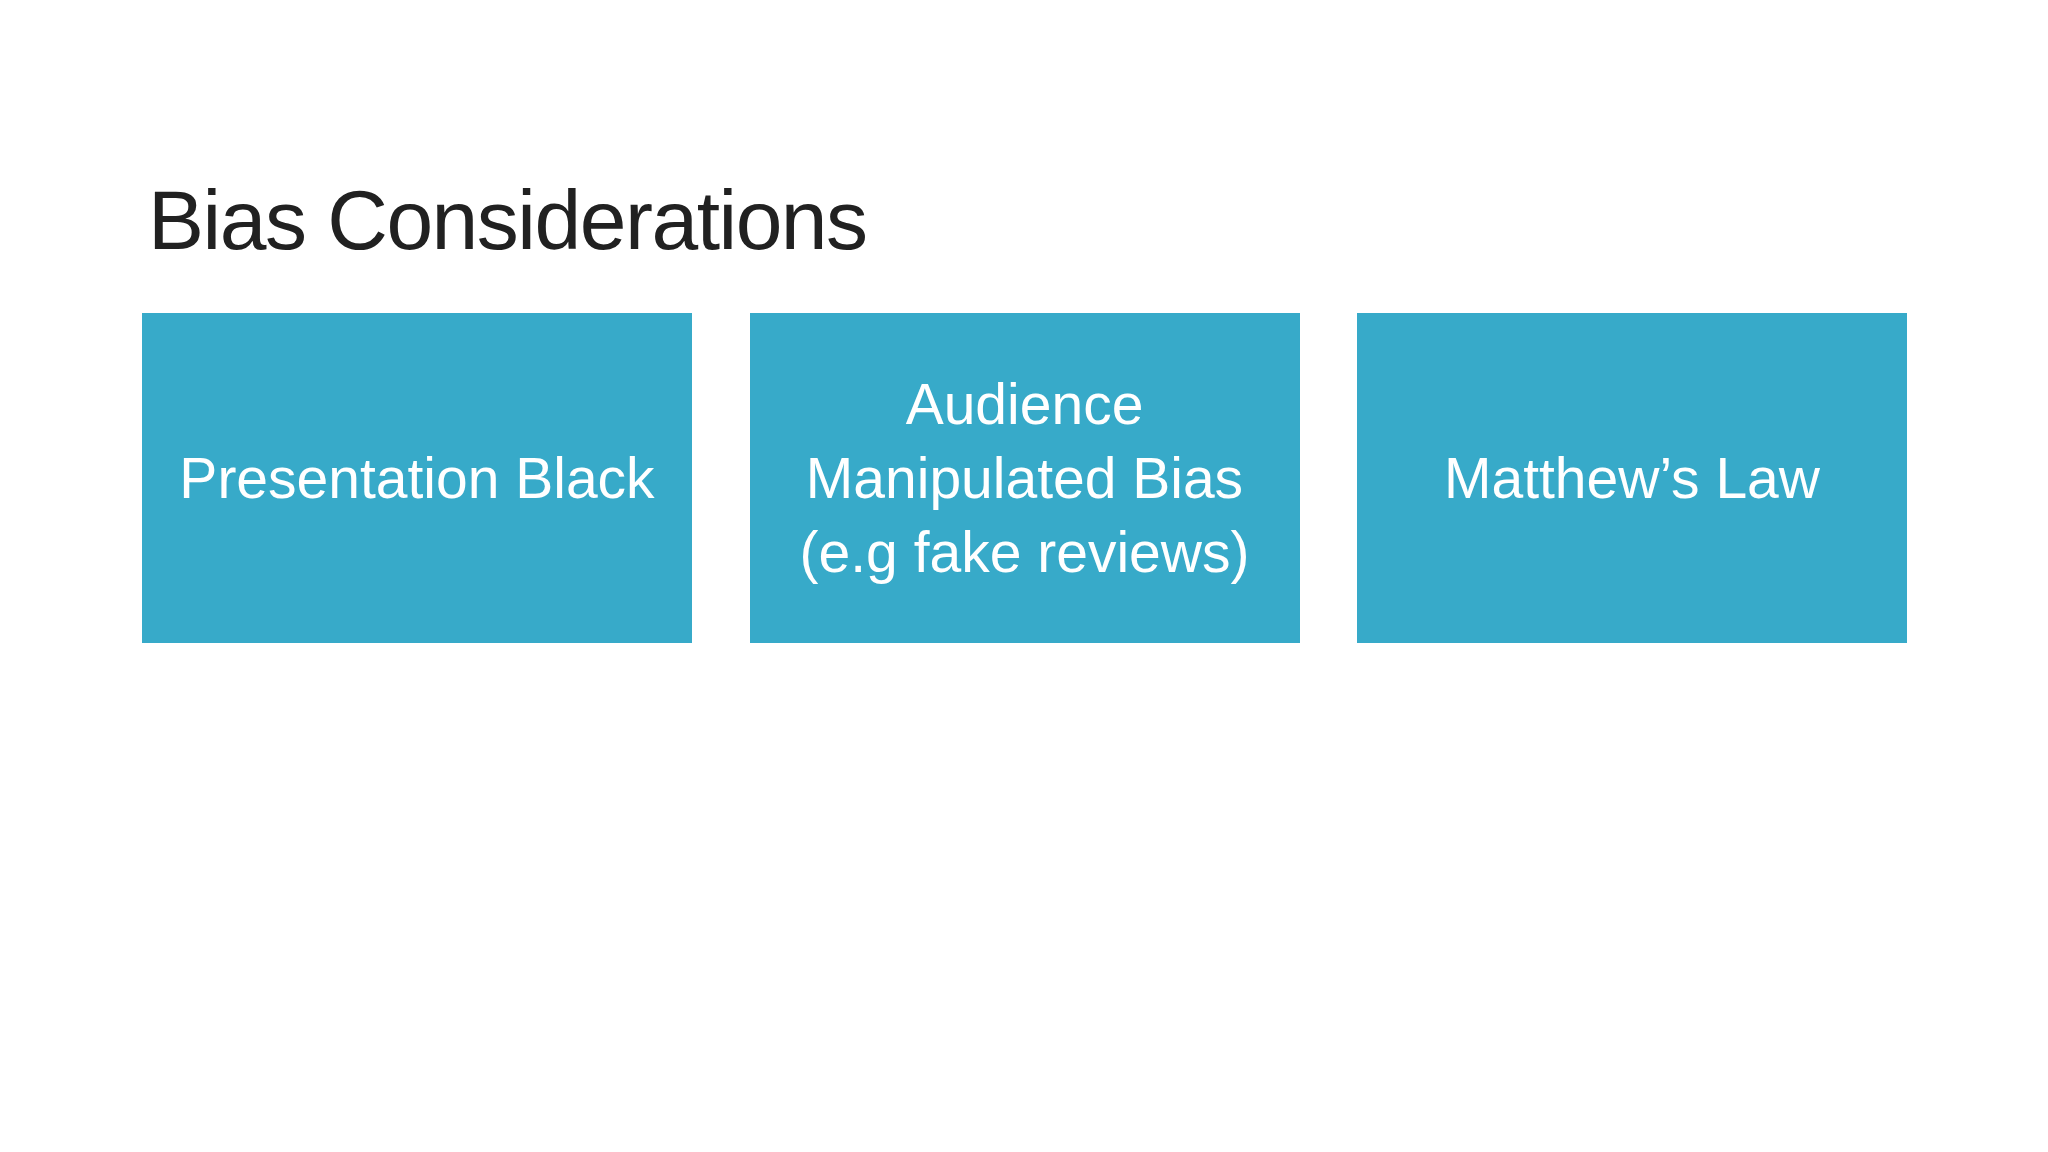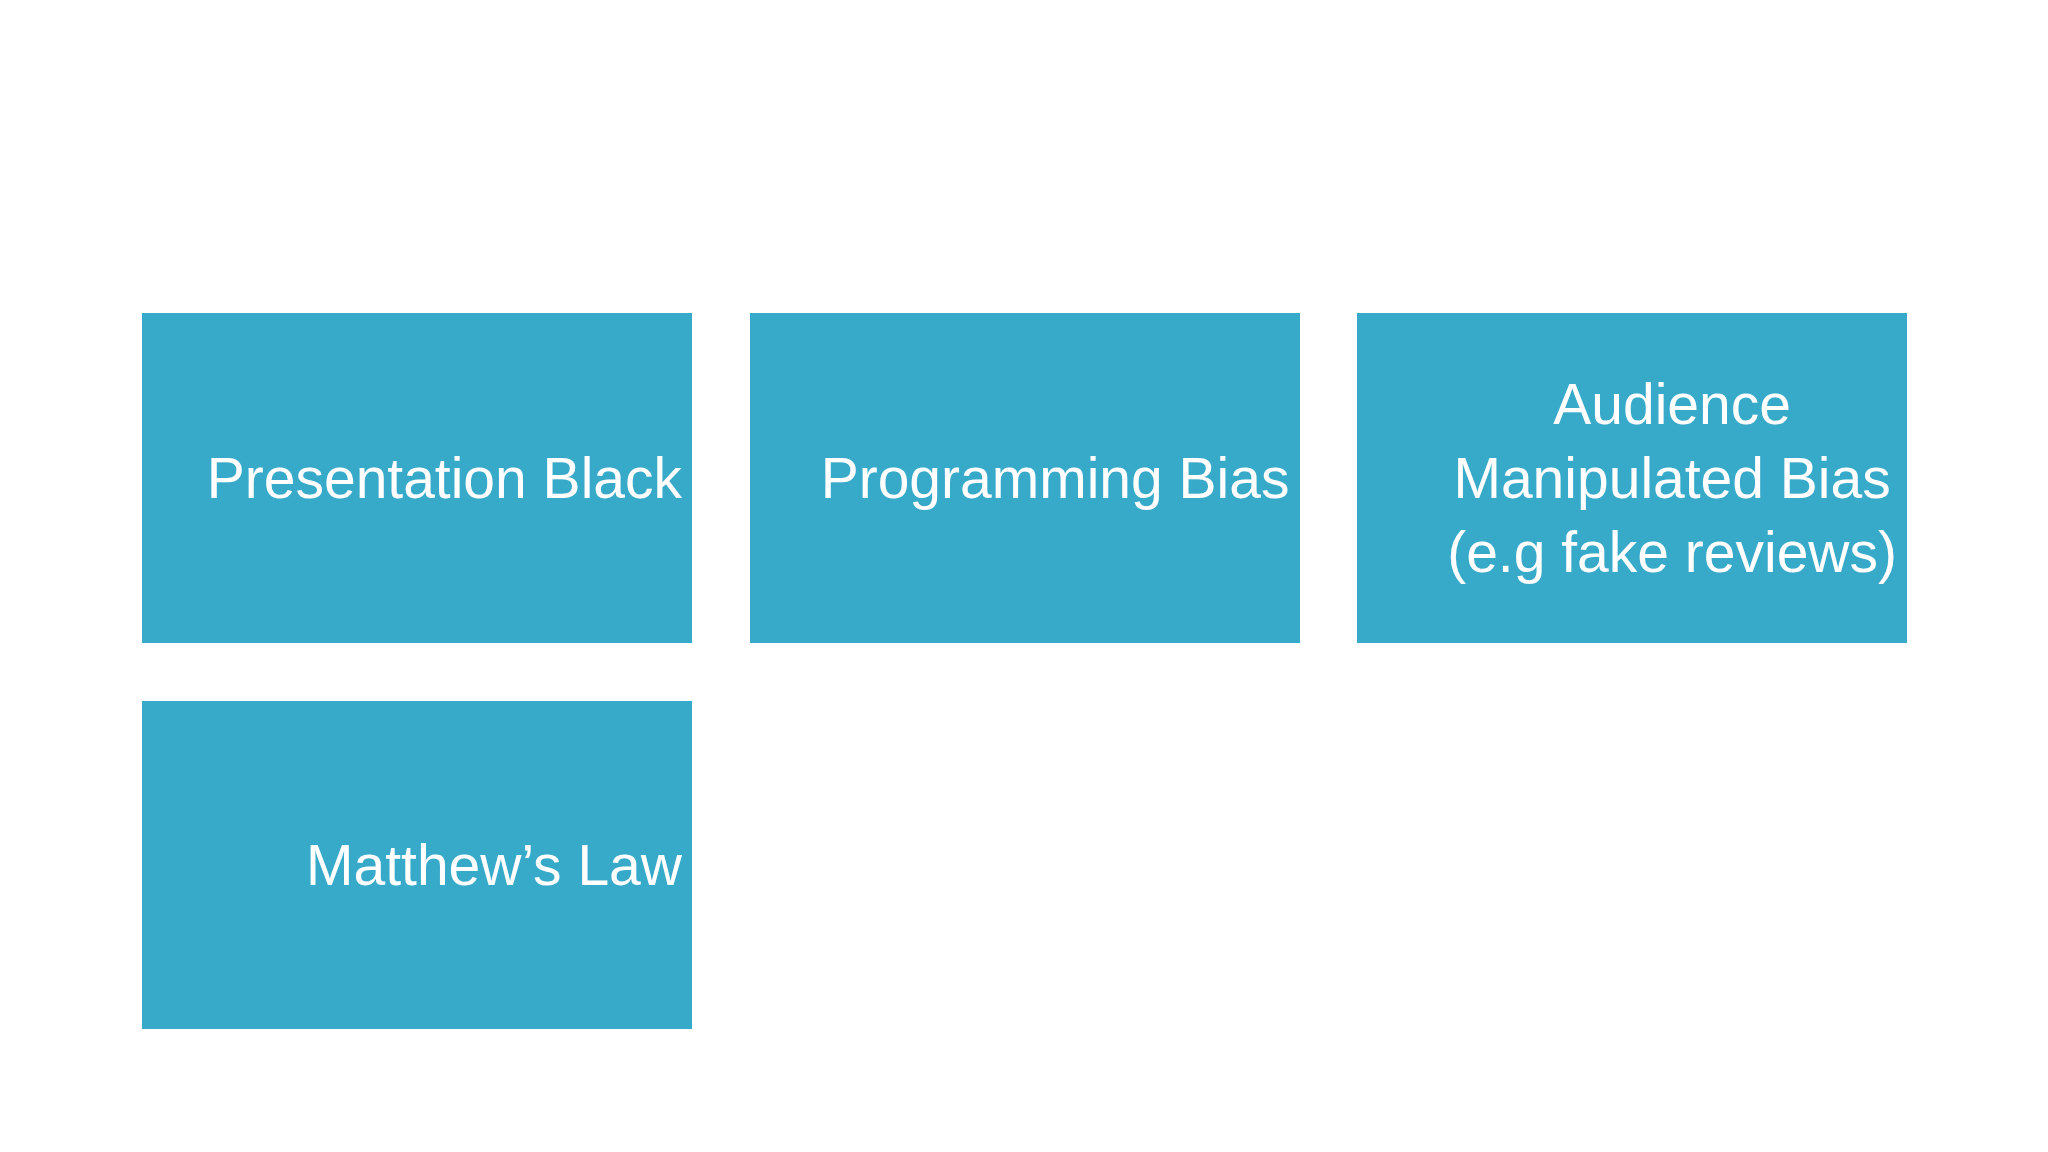--- a/index.html
+++ b/index.html
@@ -40,46 +40,44 @@
     grid-template-rows: 330px 328px;
     column-gap: 57px;
     row-gap: 58px;
     justify-content: space-between;
   }
   .bias-box {
     background: var(--box-fill, #37aac9);
     color: var(--box-text, #ffffff);
     display: flex;
     align-items: center;
-    justify-content: flex-end;
+    justify-content: center;
     text-align: center;
     padding: 16px 10px;
     box-sizing: border-box;
   }
   .bias-box .label {
     font-size: 57px;
     line-height: 1.3;
     white-space: pre-line;
   }
 </style>
 </head>
 <body>
 
 <div class="slide">
 
+  <h1 class="slide-title">Bias Considerations</h1>
 
   <div class="box-grid">
 
     <div class="bias-box">
       <span class="label">Presentation Black</span>
     </div>
 
-    <div class="bias-box">
-      <span class="label">Programming Bias</span>
-    </div>
 
     <div class="bias-box">
       <span class="label">Audience
 Manipulated Bias
 (e.g fake reviews)</span>
     </div>
 
 
     <div class="bias-box">
       <span class="label">Matthew’s Law</span>

